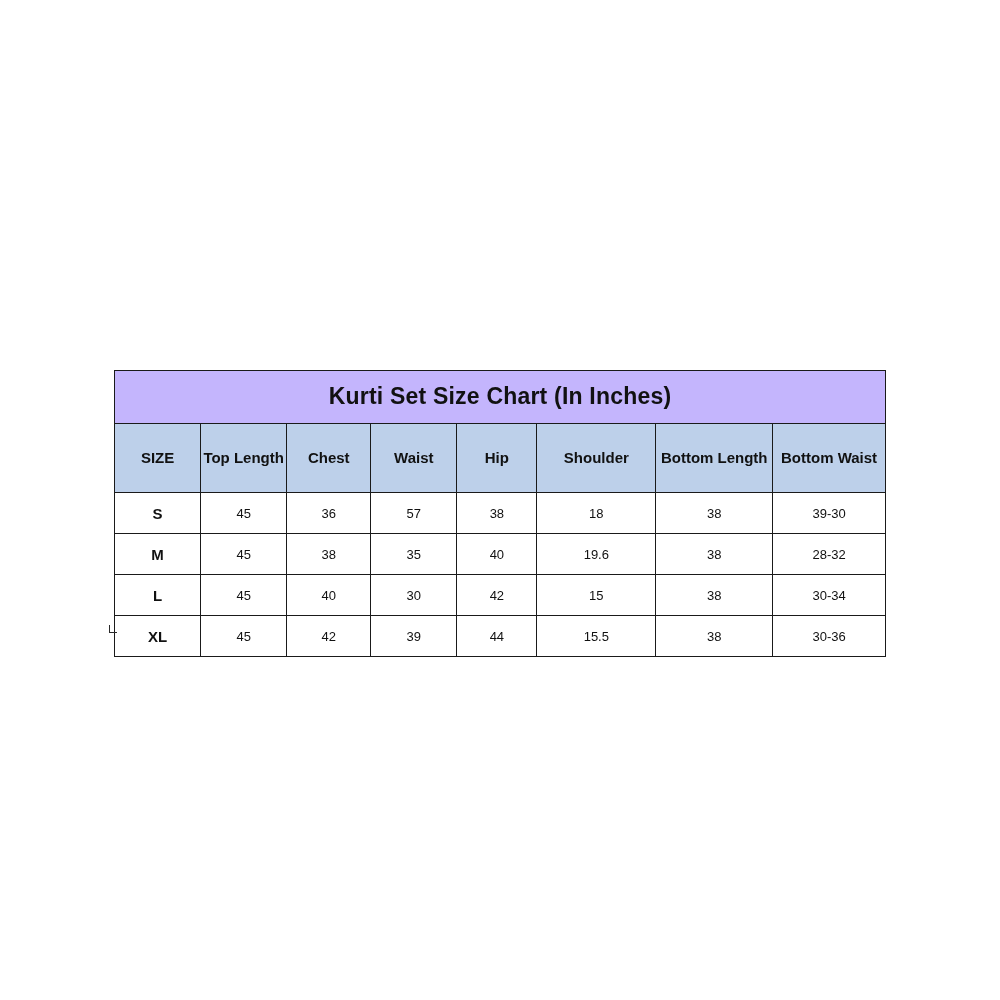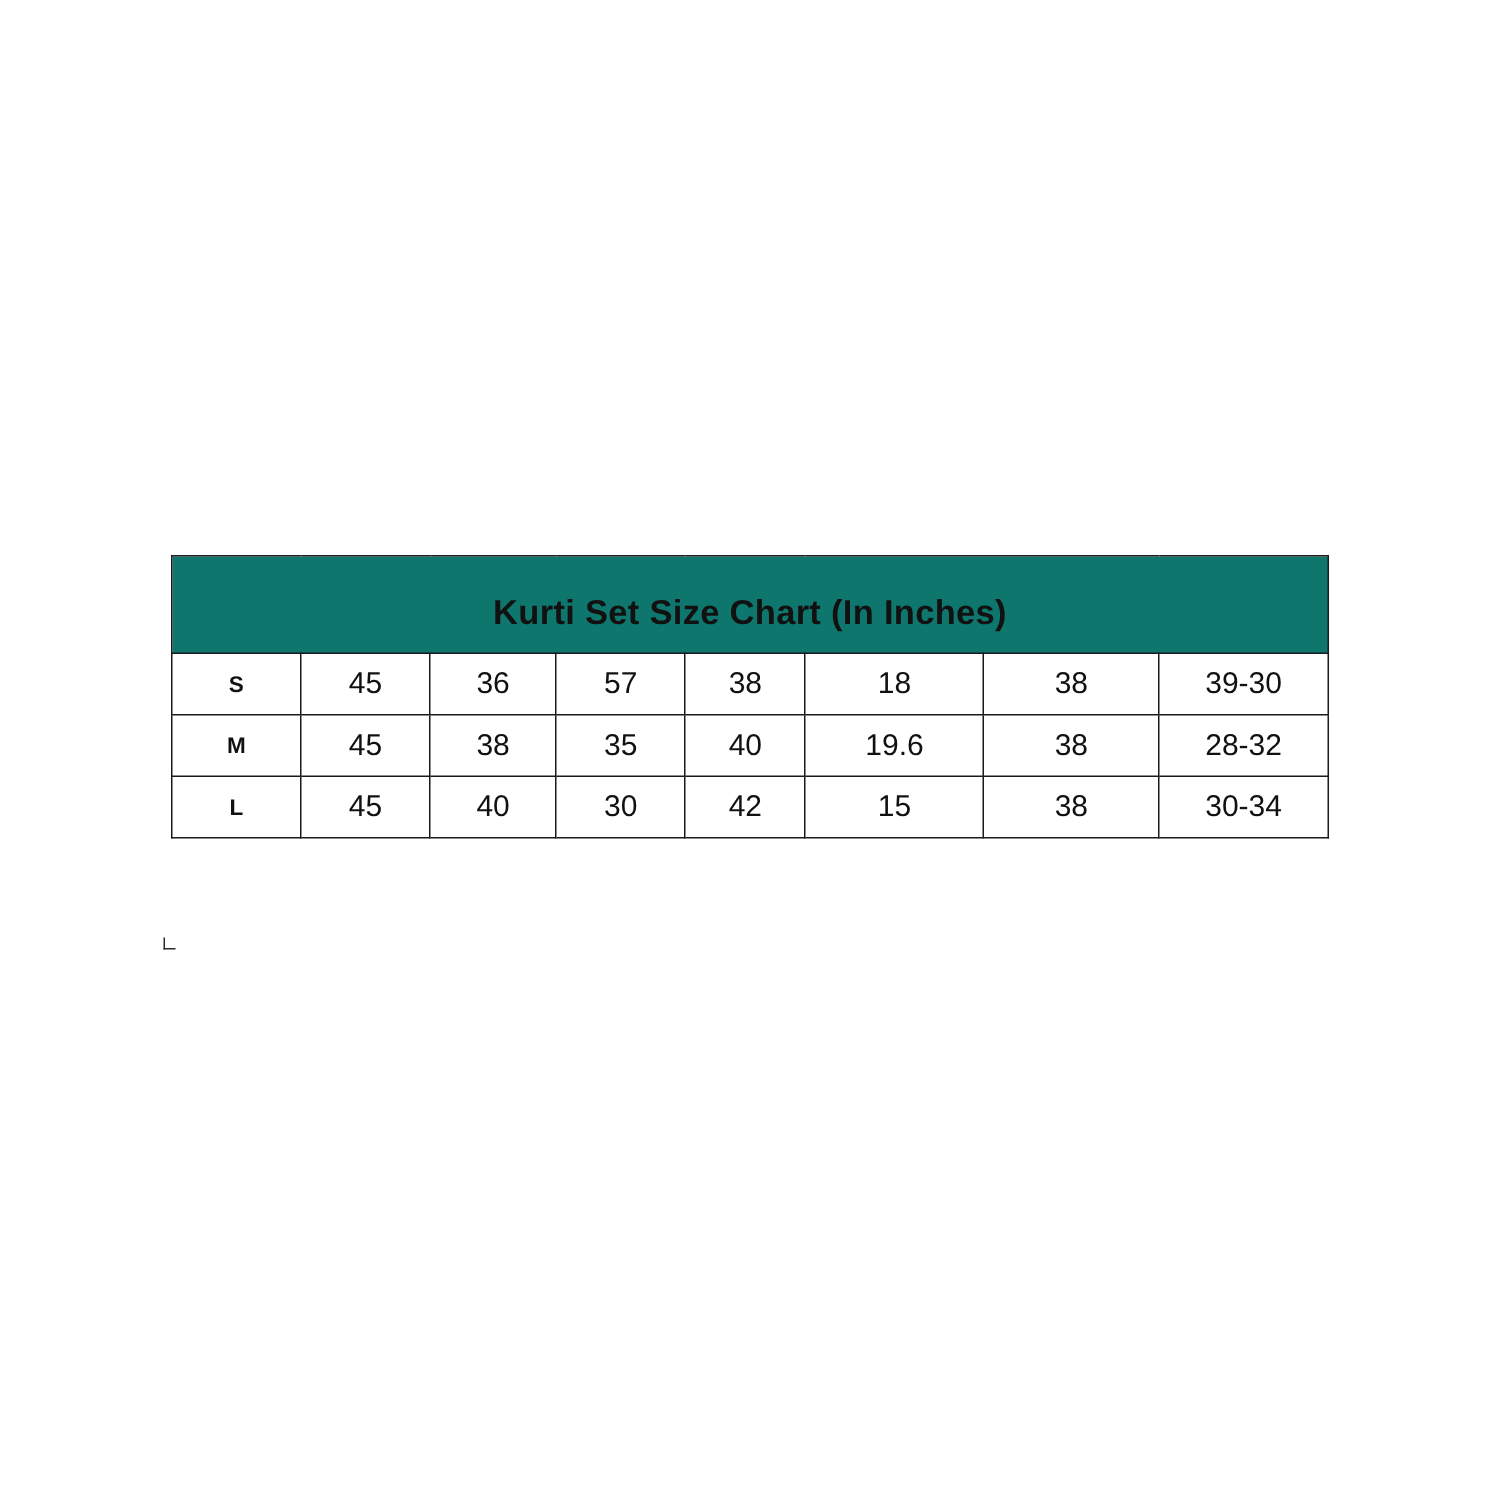--- a/index.html
+++ b/index.html
@@ -30,39 +30,39 @@
 
   table.size-chart td,
   table.size-chart th {
     border: 1px solid #1a1a1a;
     text-align: center;
     vertical-align: middle;
     color: #111111;
   }
 
   .title-cell {
-    background: #0f766e;
+    background: #c4b5fd;
     font-size: 23px;
     font-weight: bold;
-    padding: 24px 4px 13px 4px;
+    padding: 12px 4px 13px 4px;
     letter-spacing: 0.2px;
   }
 
   .header-row th {
     background: #bdd0ea;
     font-size: 15px;
     font-weight: bold;
     padding: 8px 2px;
     line-height: 1.15;
     height: 52px;
   }
 
   .body-row td {
     background: #ffffff;
-    font-size: 20px;
+    font-size: 13px;
     padding: 6px 2px;
     height: 28px;
     font-weight: normal;
   }
 
   .body-row td.size-col {
     font-weight: bold;
     font-size: 15px;
   }
 
@@ -98,20 +98,30 @@
         <col class="c3">
       <col class="c4">
         <col class="c5">
         <col class="c6">
         <col class="c7">
     </colgroup>
     <tbody>
       <tr>
         <td class="title-cell" colspan="8">Kurti Set Size Chart (In Inches)</td>
       </tr>
+      <tr class="header-row">
+        <th>SIZE</th>
+        <th>Top Length</th>
+        <th>Chest</th>
+        <th>Waist</th>
+        <th>Hip</th>
+        <th>Shoulder</th>
+        <th>Bottom Length</th>
+        <th>Bottom Waist</th>
+      </tr>
 
       <tr class="body-row">
         <td class="size-col">S</td>
         <td>45</td>
         <td>36</td>
         <td>57</td>
         <td>38</td>
         <td>18</td>
         <td>38</td>
         <td>39-30</td>
@@ -132,19 +142,29 @@
         <td class="size-col">L</td>
         <td>45</td>
         <td>40</td>
         <td>30</td>
         <td>42</td>
         <td>15</td>
         <td>38</td>
         <td>30-34</td>
       </tr>
 
+      <tr class="body-row">
+        <td class="size-col">XL</td>
+        <td>45</td>
+        <td>42</td>
+        <td>39</td>
+        <td>44</td>
+        <td>15.5</td>
+        <td>38</td>
+        <td>30-36</td>
+      </tr>
 
 
     </tbody>
   </table>
 </div>
 
 <div class="corner-tick"></div>
 
 </body></html>

